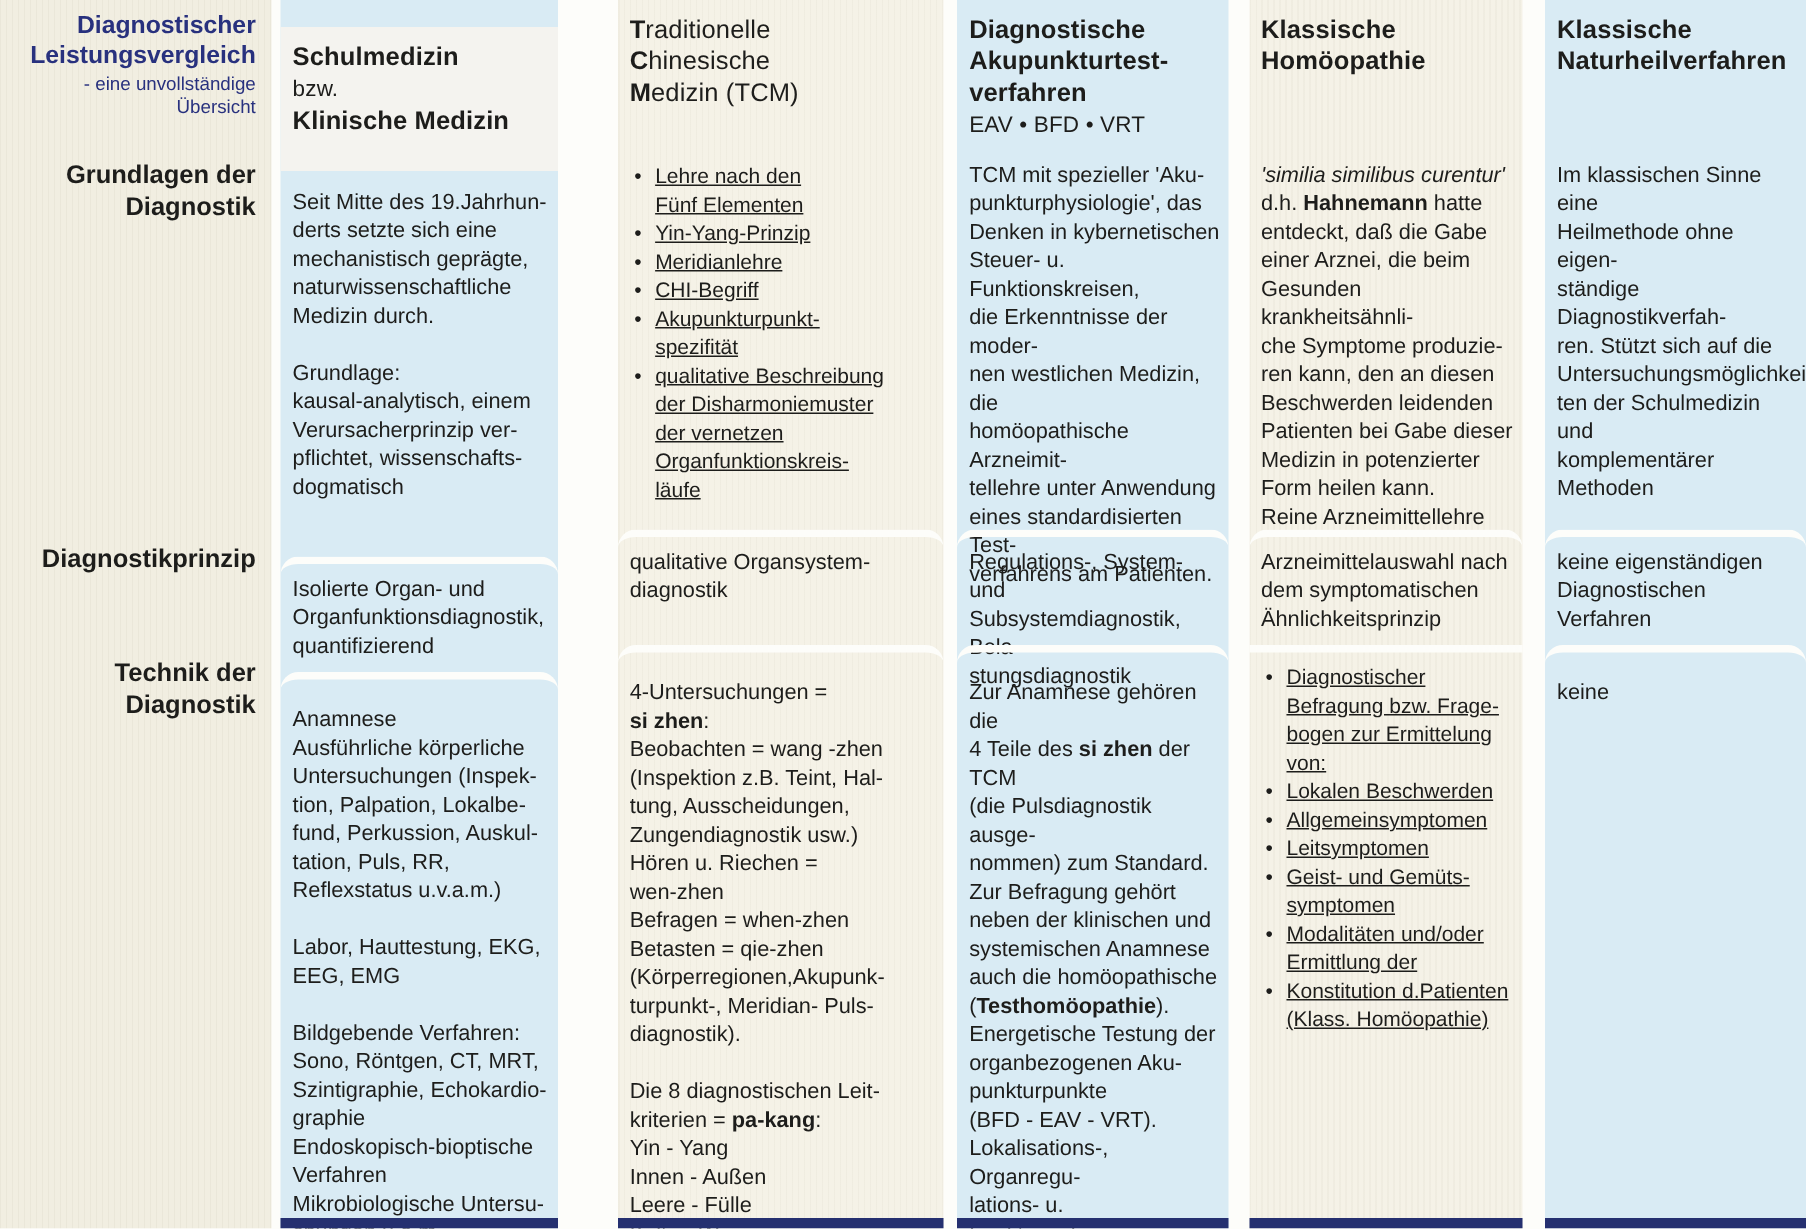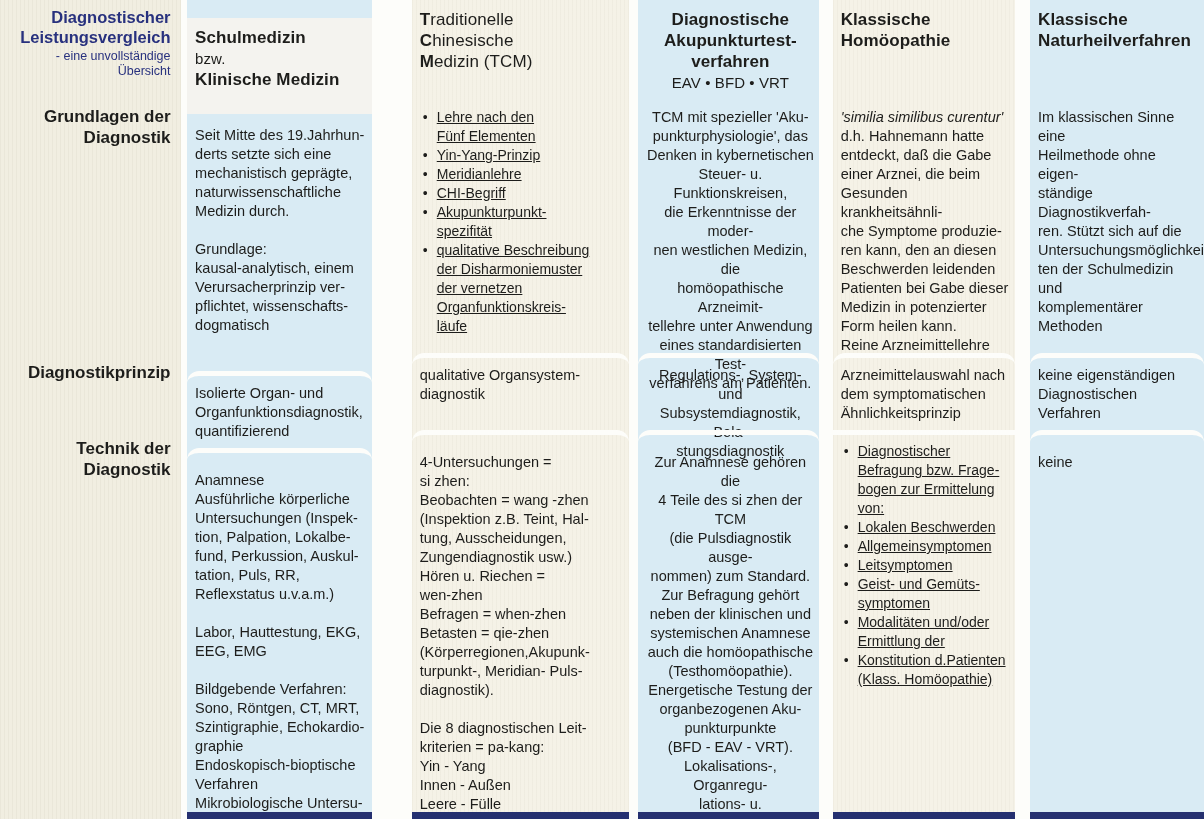--- a/index.html
+++ b/index.html
@@ -23,42 +23,42 @@
   .col{position:relative;display:flex;flex-direction:column;height:819px;}
   .gut{background:var(--paperwhite);height:819px;}
   .g1{width:7px}.g2{width:8px}.g3{width:10px}.g4{width:15px}.g5{width:16px}
 
   .label-col{width:193px;background:var(--cream);
     background-image:repeating-linear-gradient(90deg,rgba(110,100,70,0.05) 0 1px,rgba(0,0,0,0) 1px 4px);}
   .c1{width:198px;background:var(--blue);}
   .c1 .cell.h{background:var(--col1head);margin-top:18px;}
   .c2{width:232px;background:var(--cream2);
     background-image:repeating-linear-gradient(90deg,rgba(110,100,70,0.04) 0 1px,rgba(0,0,0,0) 1px 4px);margin-left:32px;}
-  .c3{width:193px;background:var(--blue);text-align:center;}
+  .c3{width:193px;background:var(--blue);}
   .c4{width:195px;background:var(--cream2);
     background-image:repeating-linear-gradient(90deg,rgba(110,100,70,0.04) 0 1px,rgba(0,0,0,0) 1px 4px);}
   .c5{width:174px;background:var(--blue);}
 
   .cell{flex:none;}
   .cell.h{height:96px;}
   .cell.g{height:257px;}
   .cell.p{height:77px;}
   .cell.t{flex:1 1 auto;}
   .c1 .cell.p,.c2 .cell.p,.c3 .cell.p,.c4 .cell.p,.c5 .cell.p,
   .c1 .cell.t,.c2 .cell.t,.c3 .cell.t,.c4 .cell.t,.c5 .cell.t{
     border-top:5px solid var(--paperwhite);
   }
 
   .hdr{font-size:17px;line-height:21px;font-weight:normal;
     white-space:pre-line;padding:9px 4px 0 8px;letter-spacing:0.1px;}
   .hdr .b{font-weight:bold;}
   .body{font-size:14.5px;line-height:19px;white-space:pre-line;padding:12px 4px 0 8px;border-radius:12px;}
   .cell.p.body{padding-top:8px;}
   .cell.t.body{padding-top:18px;}
-  .b{font-weight:normal;}
+  .b{font-weight:bold;}
   .i{font-style:italic;}
   .n{font-size:15px;font-weight:normal;}
 
   ul.blist{list-style:none;margin:0;font-size:14px;line-height:19px;text-decoration:underline;}
   .cell.g ul.blist{padding:12px 2px 0 8px;}
   .cell.t ul.blist{padding:7px 2px 0 8px;}
   ul.blist li{position:relative;padding-left:17px;white-space:pre-line;}
   ul.blist li::before{content:"\2022";position:absolute;left:3px;top:0;}
 
   .lv-title{color:var(--navy);font-weight:bold;font-size:16.5px;line-height:20px;

